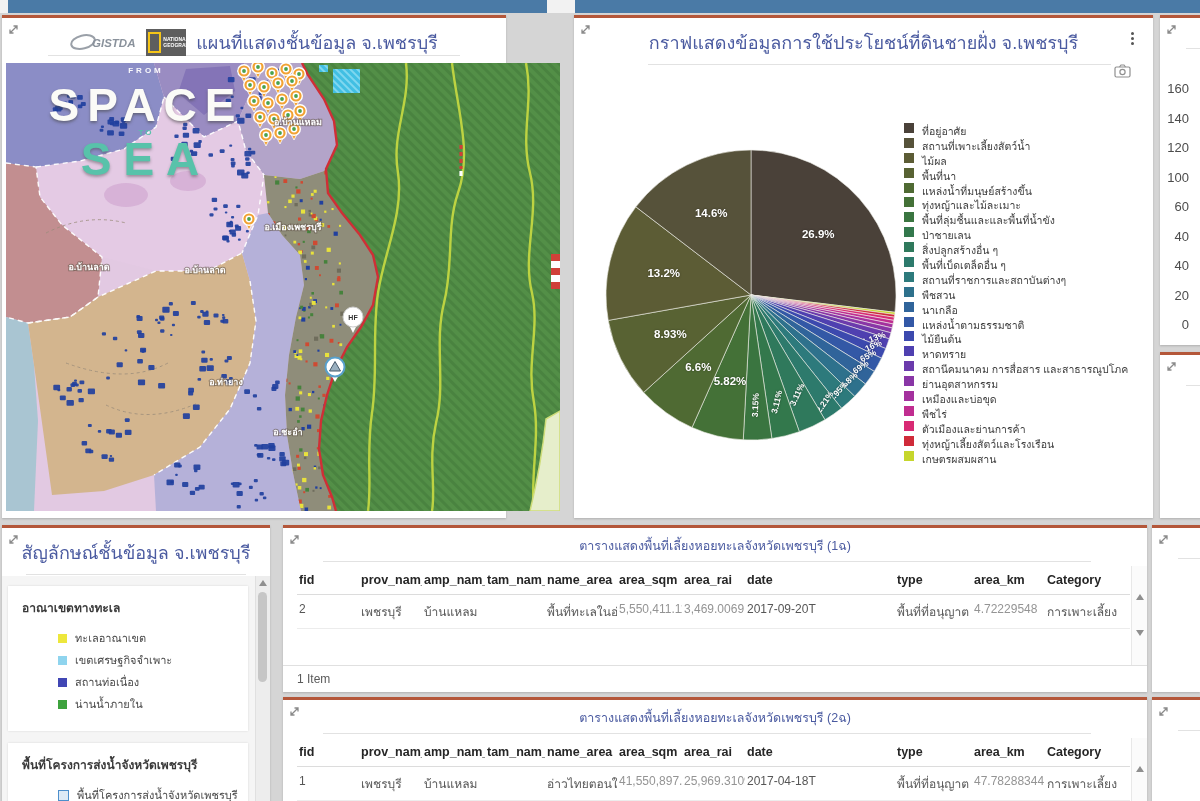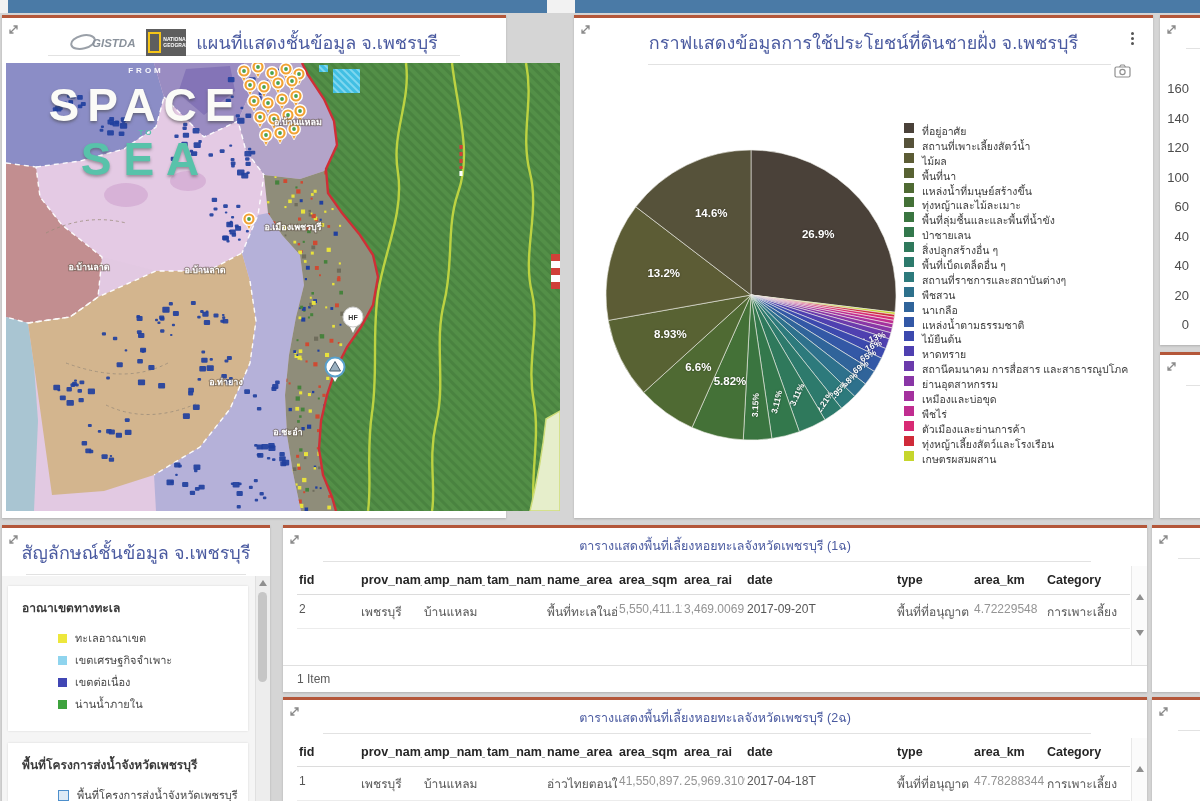--- a/index.html
+++ b/index.html
@@ -906,21 +906,21 @@
         <div class="lg-item">
           <div class="lg-sw" style="background: rgb(237, 231, 60);"></div>
           <div class="lg-lb">ทะเลอาณาเขต</div>
         </div>
         <div class="lg-item">
           <div class="lg-sw" style="background: rgb(143, 212, 238);"></div>
           <div class="lg-lb">เขตเศรษฐกิจจำเพาะ</div>
         </div>
         <div class="lg-item">
           <div class="lg-sw" style="background: rgb(65, 70, 180);"></div>
-          <div class="lg-lb">เขตต่อเนื่อง</div>
+          <div class="lg-lb">สถานท่อเนื่อง</div>
         </div>
         <div class="lg-item">
           <div class="lg-sw" style="background: rgb(61, 162, 61);"></div>
           <div class="lg-lb">น่านน้ำภายใน</div>
         </div>
       </div>
       <div class="lg-card">
         <div class="lg-title">พื้นที่โครงการส่งน้ำจังหวัดเพชรบุรี</div>
         <div class="lg-item">
           <div class="lg-sw" style="background: rgb(221, 234, 246); border: 1.5px solid rgb(77, 143, 204);"></div>

